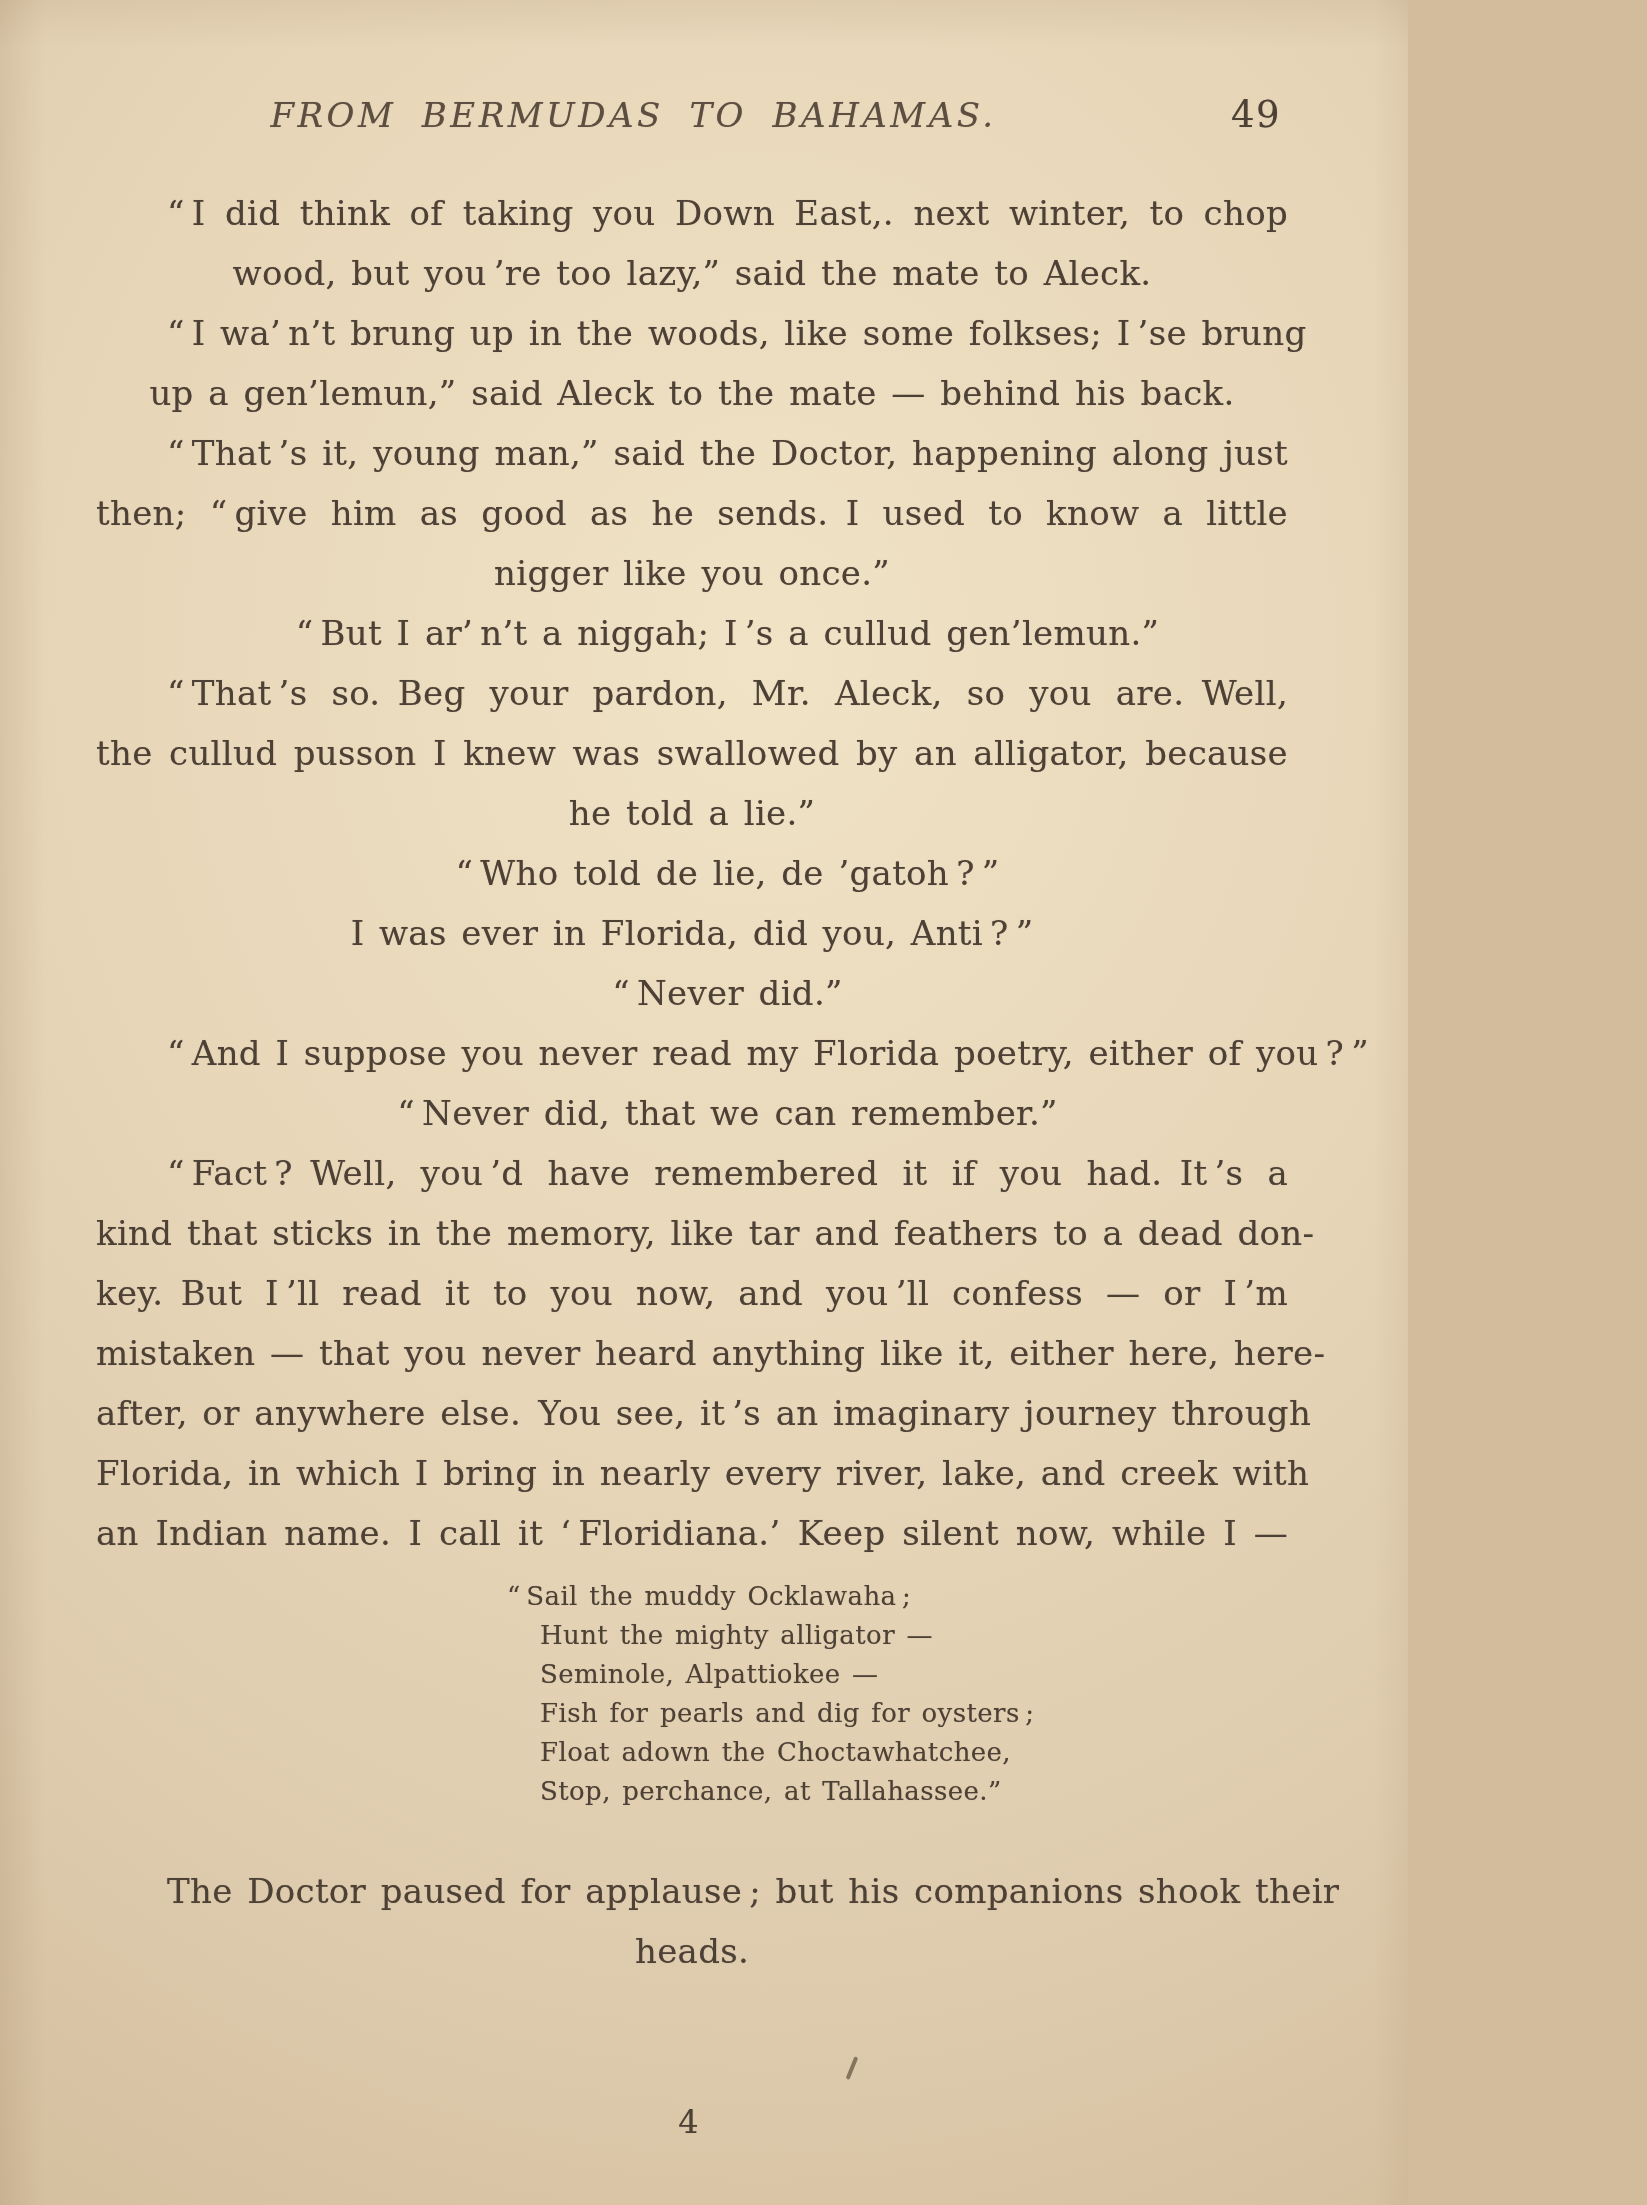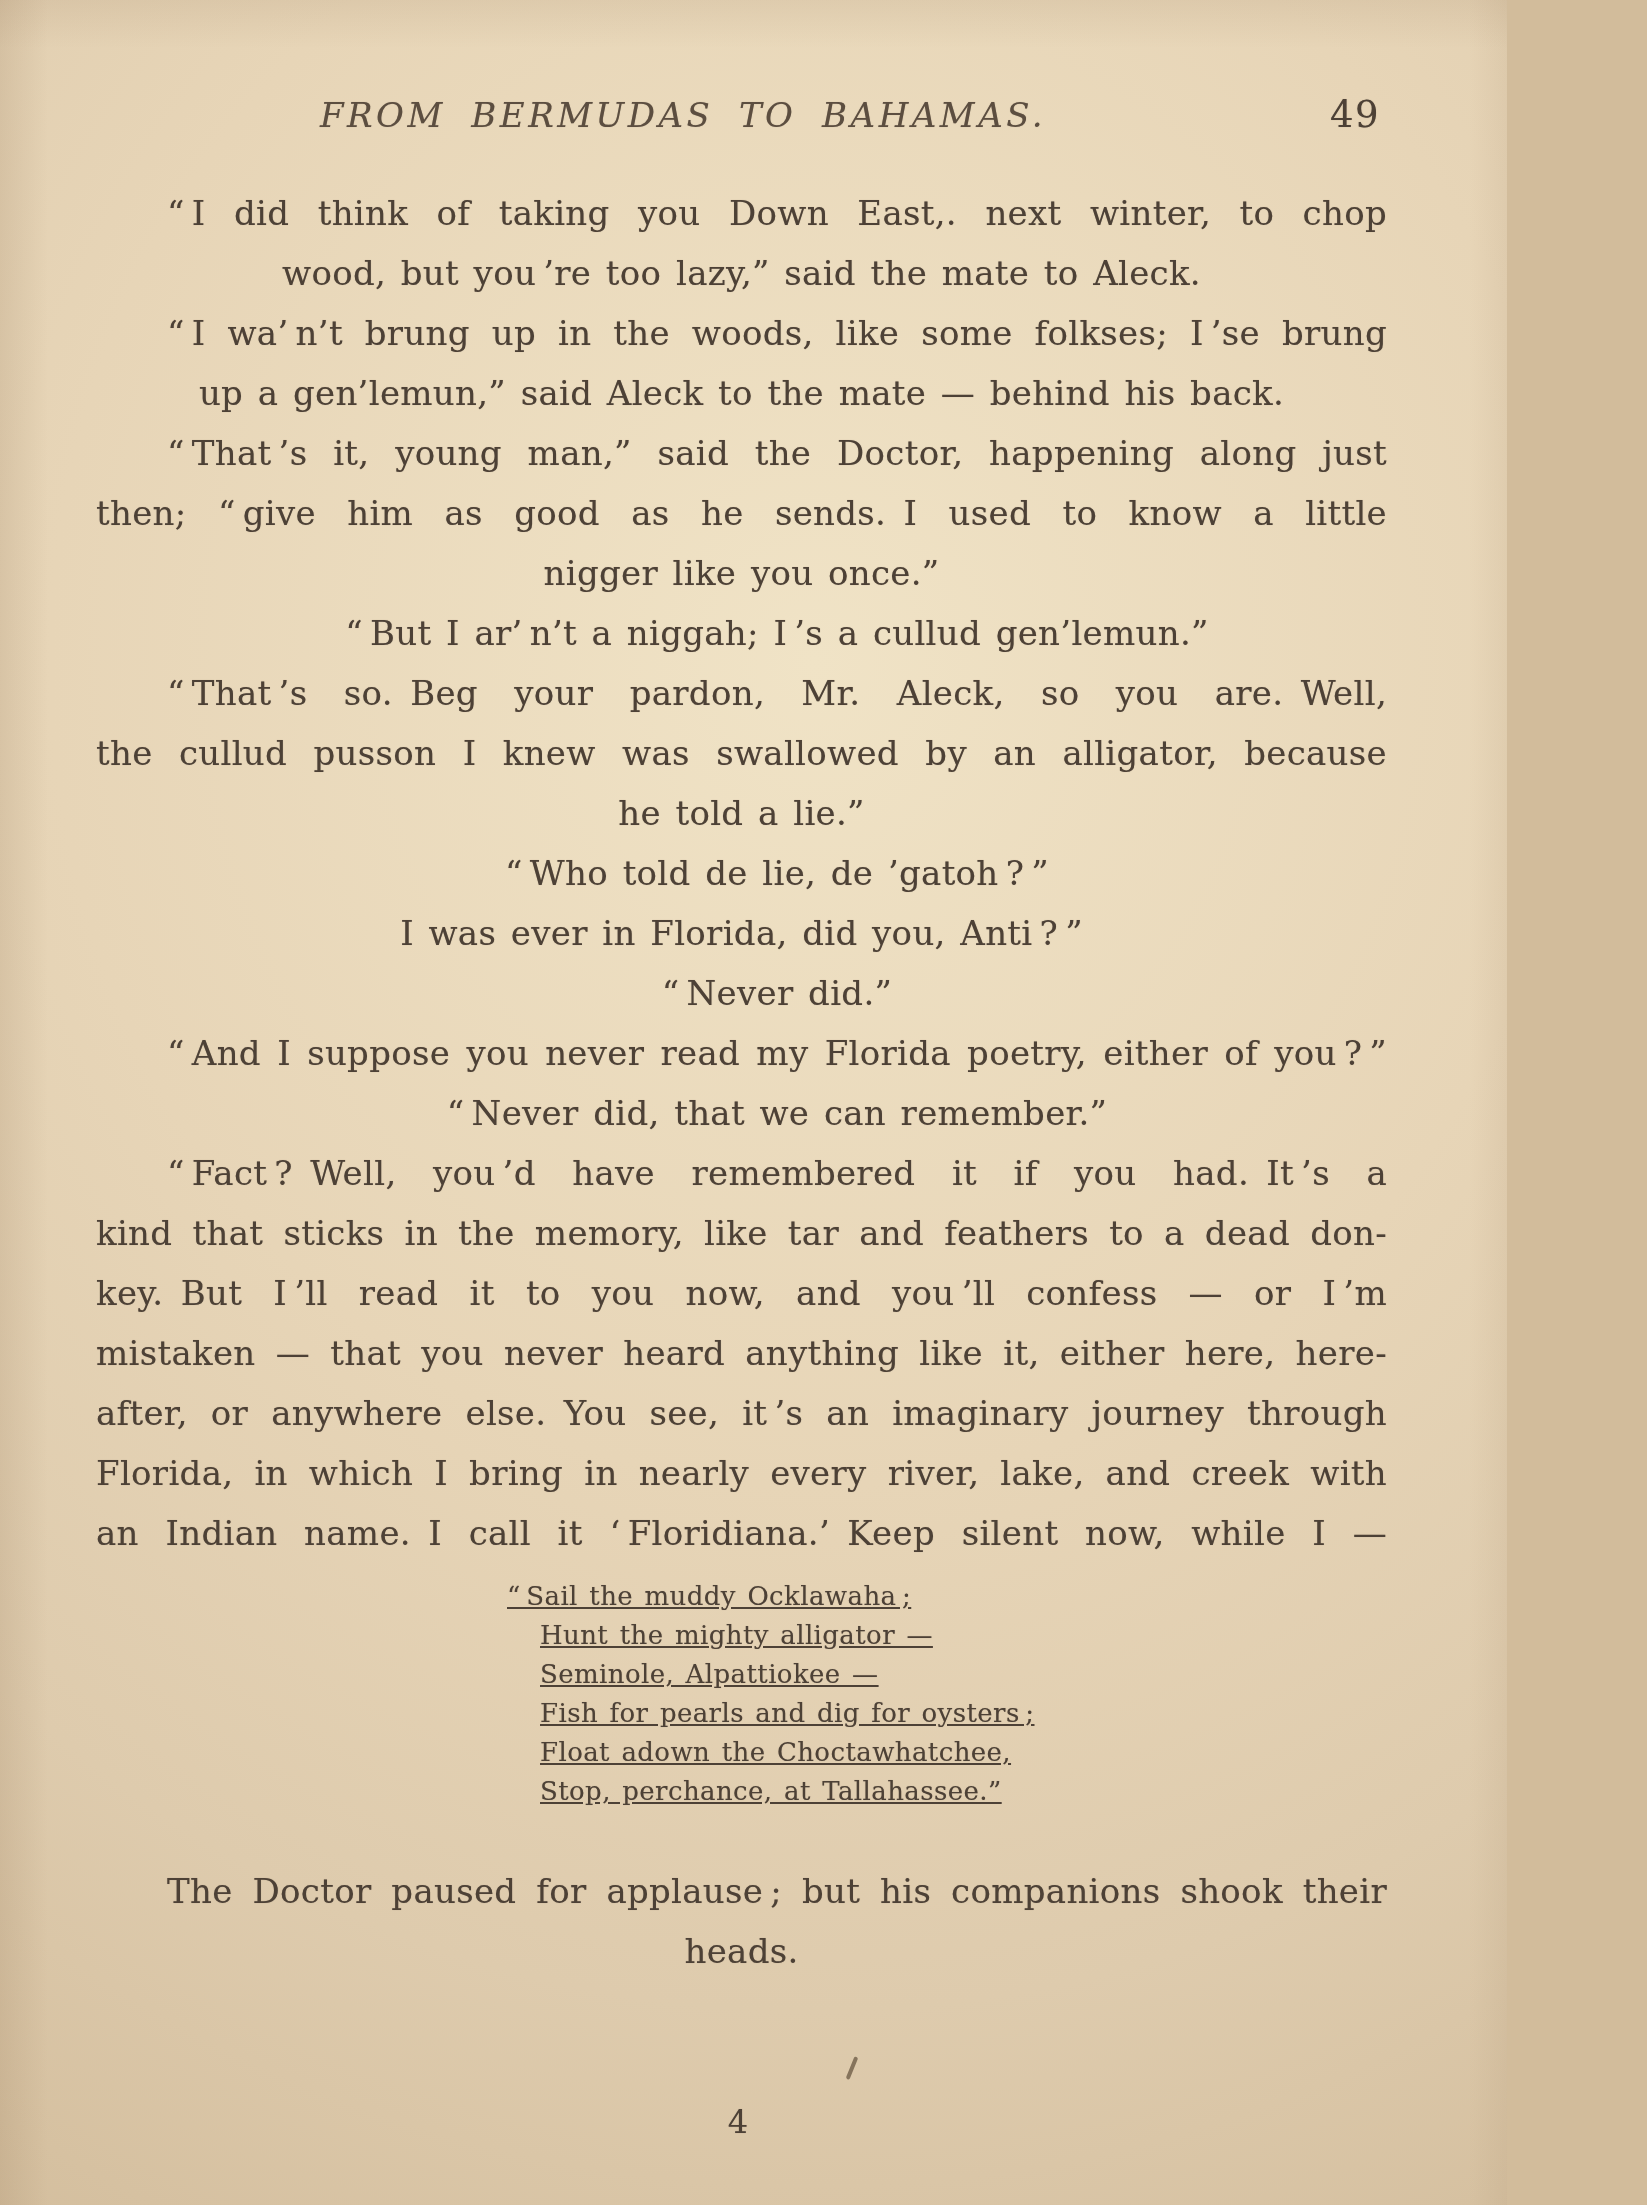--- a/index.html
+++ b/index.html
@@ -5,32 +5,33 @@
   :root {
     --paper: #e7d5b7;
     --paper-light: #f0e3c6;
     --paper-edge: #d2bc9b;
     --ink: #4d4136;
     --ink-faded: #5c4e40;
   }
   html, body { margin: 0; padding: 0; background: var(--paper-edge); }
   .page {
     position: relative;
-    width: 1507px;
+    width: 1400px;
     height: 2205px;
     overflow: hidden;
     font-family: "DejaVu Serif", "Liberation Serif", serif;
     color: var(--ink);
     background:
       linear-gradient(90deg, rgba(140,110,78,.16) 0%, rgba(140,110,78,0) 3.2%),
       linear-gradient(180deg, rgba(150,120,88,.13) 0%, rgba(150,120,88,0) 2.2%),
       linear-gradient(270deg, rgba(150,120,88,.10) 0%, rgba(150,120,88,0) 2.5%),
       radial-gradient(ellipse 115% 85% at 54% 30%,
         var(--paper-light) 0%, var(--paper) 44%, #decbad 72%, var(--paper-edge) 100%);
     text-shadow: 0 0 0.8px rgba(77,64,52,.38);
+    padding-left: 8px;
   }
   .running-title {
     position: absolute;
     top: 95px; left: 0; right: 141px;
     text-align: center;
     font-style: italic;
     font-size: 34px;
     letter-spacing: 3.5px;
     word-spacing: 11.3px;
     color: var(--ink-faded);
@@ -54,21 +55,21 @@
   .j  { text-align: justify; text-align-last: justify; white-space: nowrap; }
   .l  { text-align: center; white-space: nowrap; }
   .ind { text-indent: 71px; }
   .poem {
     margin: 14px 0 0 444px;
     font-size: 26px;
     line-height: 39px;
     letter-spacing: 0.4px;
     word-spacing: 2.8px;
   }
-  .poem-line { white-space: nowrap; text-decoration: underline; }
+  .poem-line { white-space: nowrap; }
   .poem-line.first { text-indent: -33px; }
   .after-poem { margin-top: 50px; }
   .signature {
     position: absolute;
     top: 2103px; left: 96px; right: 127px;
     text-align: center;
     font-size: 32px;
   }
   .ink-mark {
     position: absolute;

